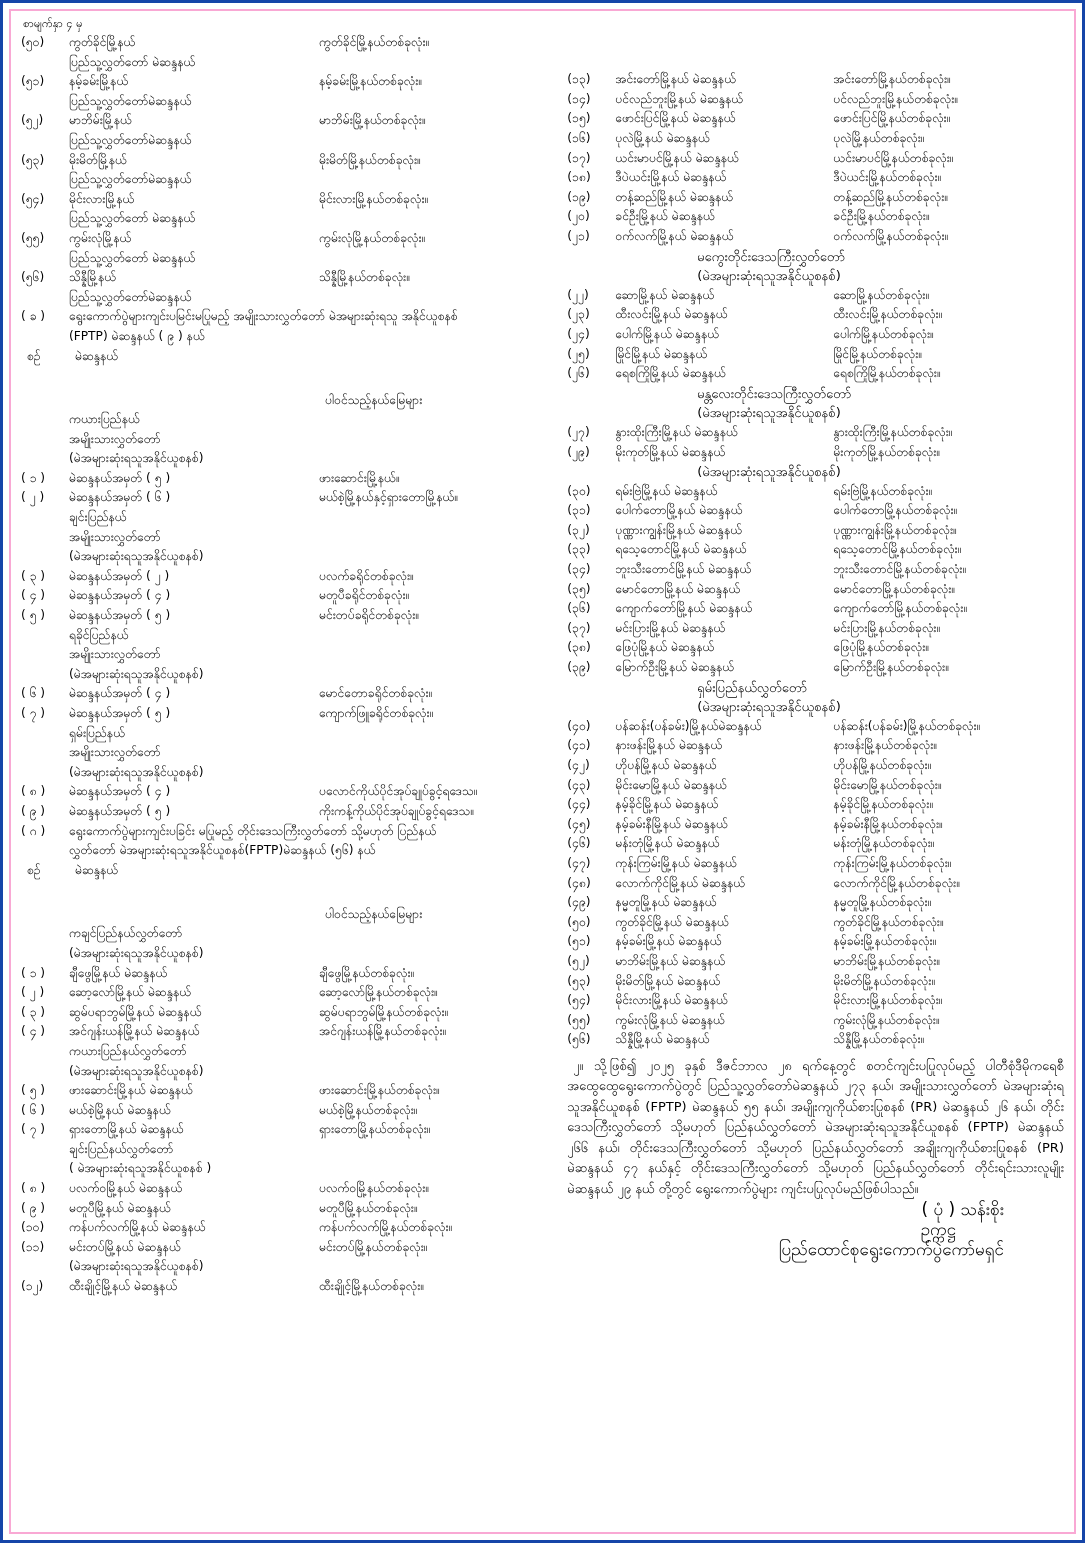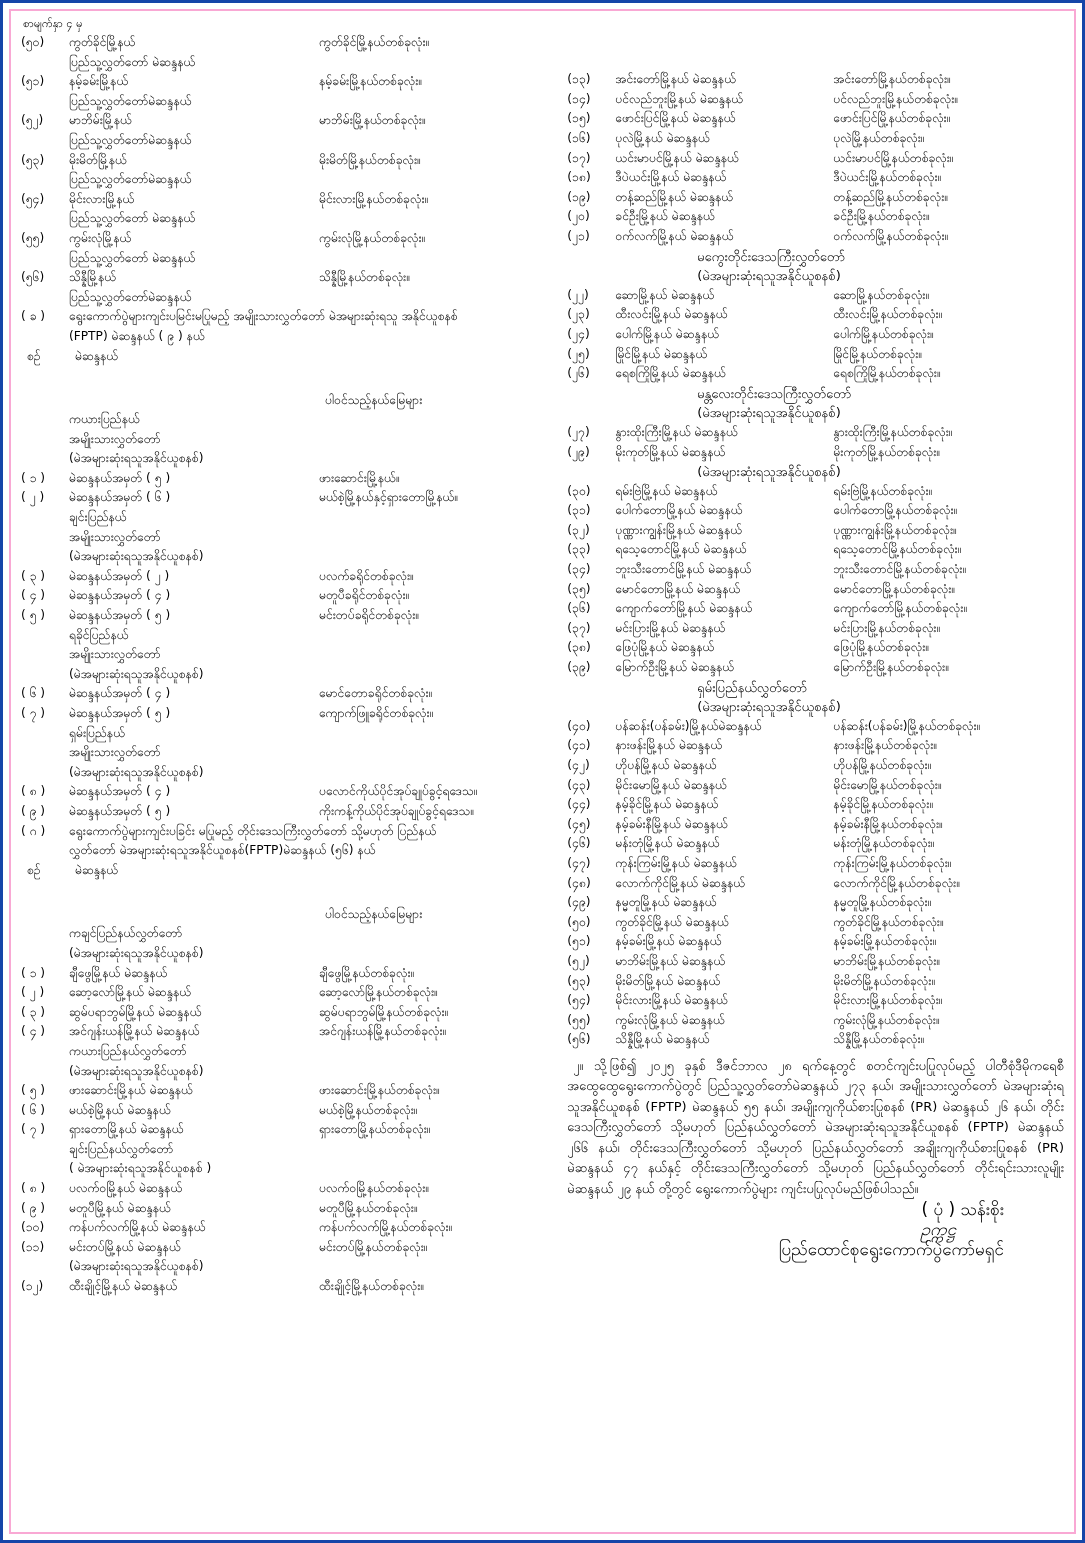--- a/index.html
+++ b/index.html
@@ -102,21 +102,21 @@
     text-align: justify;
     margin-top: 6px;
   }
   .para .first { padding-left: 6px; }
   .sig {
     text-align: right;
     font-size: 17px;
     line-height: 20px;
     padding-right: 60px;
   }
-  .sig .l2 { padding-right: 48px; font-style: italic; }
+  .sig .l2 { padding-right: 48px; }
   .sig .l3 { padding-right: 0px; }
 </style>
 </head>
 <body>
 
 <div class="page">
  <div class="inner">
 
   <div class="hdr">စာမျက်နှာ ၄ မှ</div>
 

